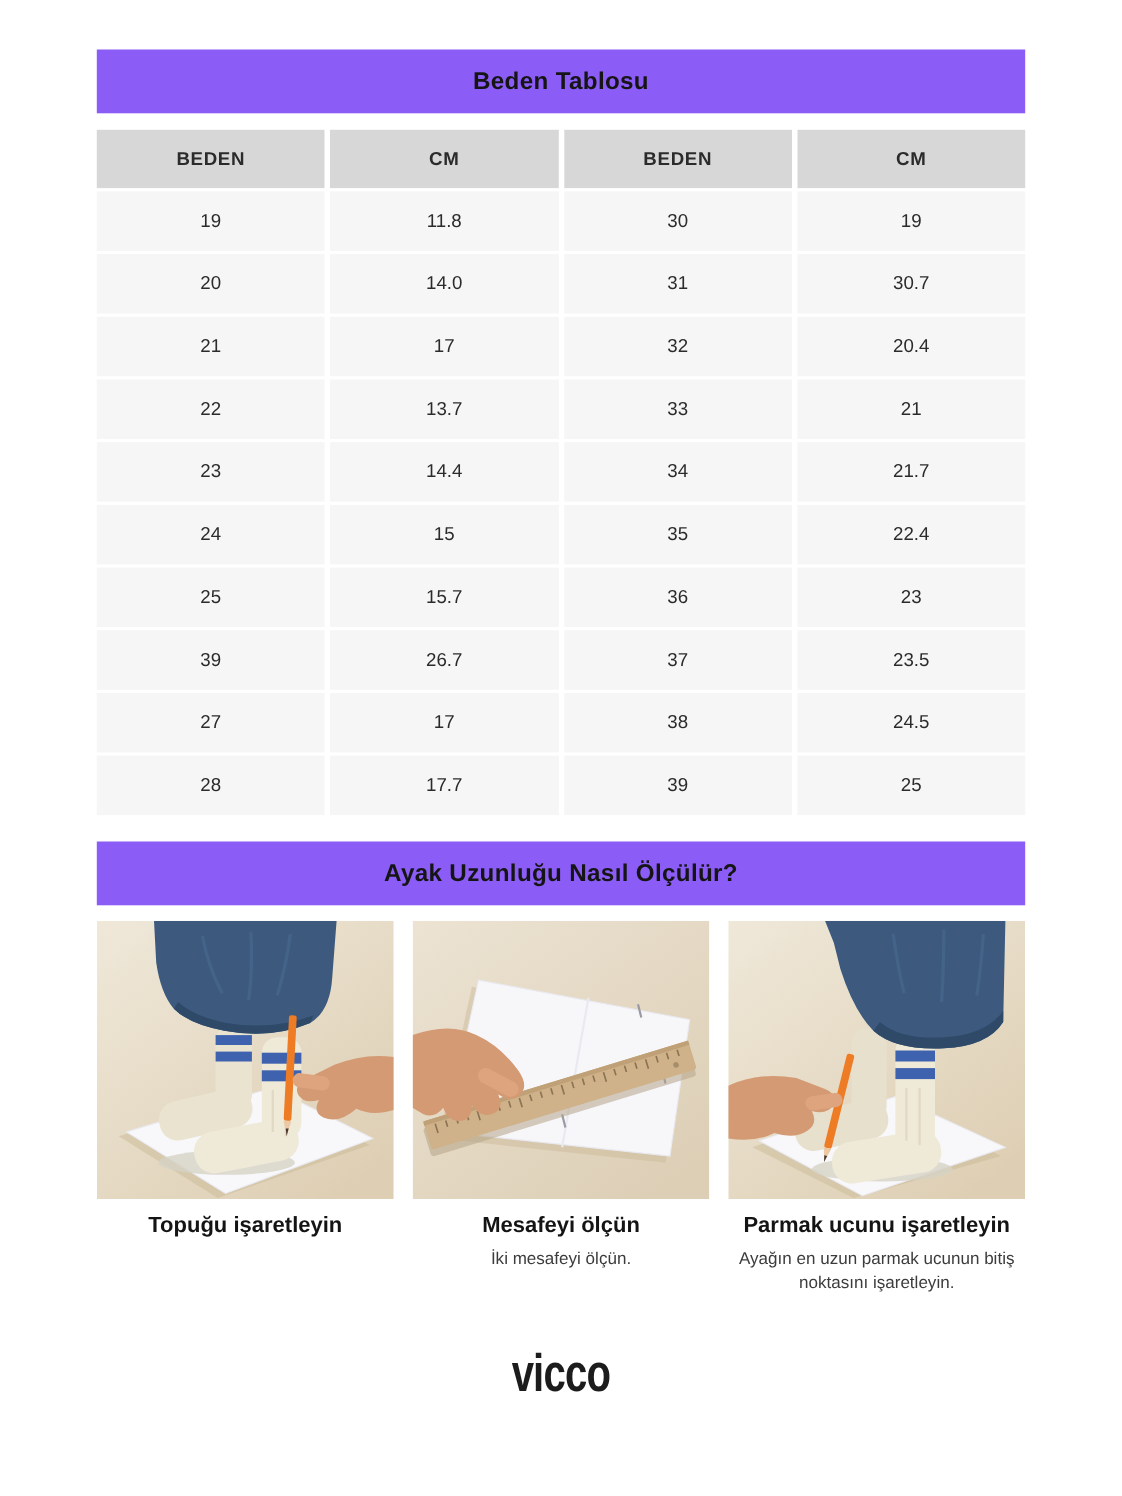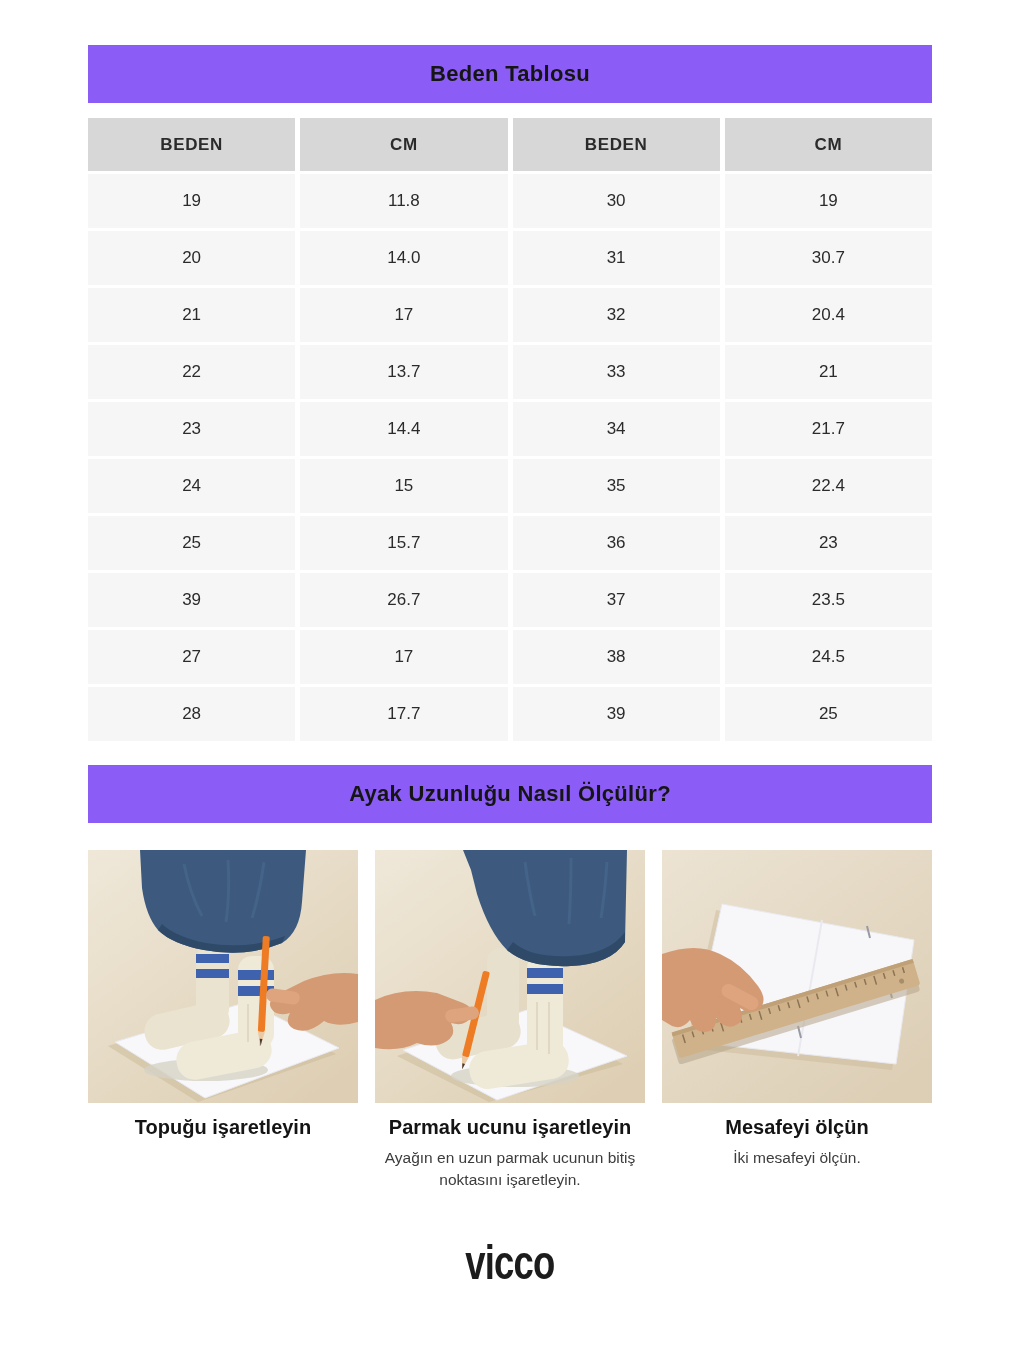--- a/index.html
+++ b/index.html
@@ -29,21 +29,21 @@
   table.size-table th {
     background: #d7d7d7; height: 51px; font-size: 17px; font-weight: 700;
     color: #2b2b2b; letter-spacing: .6px; text-align: center;
   }
   table.size-table td {
     background: #f6f6f6; height: 52px; font-size: 17px; font-weight: 400;
     color: #2b2b2b; text-align: center;
   }
 
   
-  .steps { margin-top: 27px; display: flex; gap: 17px; }
+  .steps { margin-top: 14px; display: flex; gap: 17px; }
   .step { width: 270px; margin: 0; }
   .photo { width: 270px; height: 253px; overflow: hidden; }
   .photo svg { display: block; }
   .step h3 {
     margin: 13px 0 0; font-size: 20px; font-weight: 700;
     color: #141414; text-align: center;
   }
   .step p {
     margin: 8px auto 0; font-size: 15.5px; line-height: 1.42;
     color: #3c3c3c; text-align: center;
@@ -184,67 +184,20 @@
             <polygon points="174.3,189 177,189 175.5,196" fill="#463931"></polygon>
           </g>
           <g>
             <path d="M270,124 L270,172 Q250,178 236,171 Q220,185 206,179 Q196,174 202,163 Q188,167 183,158 Q179,150 190,144 L216,131 Q244,120 270,124 Z" fill="#d49a74"></path>
             <rect x="178" y="140" width="34" height="13" rx="6.5" fill="#dda47e" transform="rotate(8 195 146)"></rect>
           </g>
         </svg>
       </div>
       <figcaption>
         <h3>Topuğu işaretleyin</h3>
-      </figcaption>
-    </figure>
-
-    <figure class="step">
-      <div class="photo">
-        <svg viewBox="0 0 270 253" width="270" height="253">
-          <defs>
-            <linearGradient id="g2" x1="0" y1="0" x2="0.8" y2="1">
-              <stop offset="0" stop-color="#efe8d9"></stop>
-                <stop offset="1" stop-color="#decfb4"></stop>
-            </linearGradient>
-          </defs>
-          <rect width="270" height="253" fill="url(#g2)"></rect>
-          <polygon points="22,206 146,164 248,214 114,252" fill="#c9b996" opacity="0.5"></polygon>
-          <polygon points="28,200 152,160 252,206 122,250" fill="#f8f8fb" stroke="#e9e9f0" stroke-width="1"></polygon>
-          <ellipse cx="140" cy="226" rx="64" ry="11" fill="#d6d2c6" opacity="0.8"></ellipse>
-          <g>
-            <rect x="60" y="168" width="86" height="36" rx="17" transform="rotate(-12 103 186)" fill="#e7e0cd"></rect>
-            <rect x="112" y="98" width="32" height="84" rx="13" fill="#e7e0cd"></rect>
-          </g>
-          <g>
-            <rect x="94" y="196" width="100" height="38" rx="18" transform="rotate(-9 144 215)" fill="#efe9d8"></rect>
-            <rect x="152" y="104" width="36" height="104" rx="14" fill="#efe9d8"></rect>
-            <rect x="152" y="118" width="36" height="10" fill="#3f62ae"></rect>
-            <rect x="152" y="134" width="36" height="10" fill="#3f62ae"></rect>
-            <line x1="162" y1="152" x2="162" y2="200" stroke="#e0d8c2" stroke-width="2"></line>
-            <line x1="174" y1="152" x2="174" y2="204" stroke="#e0d8c2" stroke-width="2"></line>
-          </g>
-          <g>
-            <path d="M88,0 L252,0 L250,92 Q236,114 196,116 Q152,118 132,100 Q114,82 102,44 L96,20 Z" fill="#3d5a7e"></path>
-            <path d="M132,100 Q152,118 196,116 Q236,114 250,92 L250,82 Q234,104 196,106 Q156,108 138,92 Z" fill="#2f4a69"></path>
-            <path d="M150,12 q4,30 10,54 M196,8 q0,36 -2,66 M232,12 q-2,30 -6,56" stroke="#4c6b92" stroke-width="3" fill="none" opacity="0.5"></path>
-          </g>
-          <g transform="rotate(14 100 170)">
-            <rect x="96" y="120" width="7" height="88" rx="2" fill="#ee7c24"></rect>
-            <polygon points="96,208 103,208 99.5,221" fill="#eac9a4"></polygon>
-            <polygon points="98.2,215 100.9,215 99.5,221" fill="#463931"></polygon>
-          </g>
-          <g>
-            <path d="M0,150 L0,198 Q24,202 42,193 Q60,199 72,191 Q82,184 76,173 Q90,177 96,167 Q100,158 88,153 L62,143 Q28,137 0,150 Z" fill="#d49a74"></path>
-            <rect x="70" y="158" width="34" height="13" rx="6.5" fill="#dda47e" transform="rotate(-8 87 164)"></rect>
-          </g>
-        </svg>
-      </div>
-      <figcaption>
-        <h3>Parmak ucunu işaretleyin</h3>
-        <p>Ayağın en uzun parmak ucunun bitiş noktasını işaretleyin.</p>
       </figcaption>
     </figure>
 
     <figure class="step">
       <div class="photo">
         <svg viewBox="0 0 270 253" width="270" height="253">
           <defs>
             <linearGradient id="g3" x1="0" y1="0" x2="0.8" y2="1">
               <stop offset="0" stop-color="#ece3d3"></stop>
                 <stop offset="1" stop-color="#ddcfb6"></stop>
@@ -270,20 +223,67 @@
             <rect x="42" y="150" width="38" height="14" rx="7" fill="#d49a74" transform="rotate(30 61 157)"></rect>
           </g>
         </svg>
       </div>
       <figcaption>
         <h3>Mesafeyi ölçün</h3>
         <p>İki mesafeyi ölçün.</p>
       </figcaption>
     </figure>
 
+    <figure class="step">
+      <div class="photo">
+        <svg viewBox="0 0 270 253" width="270" height="253">
+          <defs>
+            <linearGradient id="g2" x1="0" y1="0" x2="0.8" y2="1">
+              <stop offset="0" stop-color="#efe8d9"></stop>
+                <stop offset="1" stop-color="#decfb4"></stop>
+            </linearGradient>
+          </defs>
+          <rect width="270" height="253" fill="url(#g2)"></rect>
+          <polygon points="22,206 146,164 248,214 114,252" fill="#c9b996" opacity="0.5"></polygon>
+          <polygon points="28,200 152,160 252,206 122,250" fill="#f8f8fb" stroke="#e9e9f0" stroke-width="1"></polygon>
+          <ellipse cx="140" cy="226" rx="64" ry="11" fill="#d6d2c6" opacity="0.8"></ellipse>
+          <g>
+            <rect x="60" y="168" width="86" height="36" rx="17" transform="rotate(-12 103 186)" fill="#e7e0cd"></rect>
+            <rect x="112" y="98" width="32" height="84" rx="13" fill="#e7e0cd"></rect>
+          </g>
+          <g>
+            <rect x="94" y="196" width="100" height="38" rx="18" transform="rotate(-9 144 215)" fill="#efe9d8"></rect>
+            <rect x="152" y="104" width="36" height="104" rx="14" fill="#efe9d8"></rect>
+            <rect x="152" y="118" width="36" height="10" fill="#3f62ae"></rect>
+            <rect x="152" y="134" width="36" height="10" fill="#3f62ae"></rect>
+            <line x1="162" y1="152" x2="162" y2="200" stroke="#e0d8c2" stroke-width="2"></line>
+            <line x1="174" y1="152" x2="174" y2="204" stroke="#e0d8c2" stroke-width="2"></line>
+          </g>
+          <g>
+            <path d="M88,0 L252,0 L250,92 Q236,114 196,116 Q152,118 132,100 Q114,82 102,44 L96,20 Z" fill="#3d5a7e"></path>
+            <path d="M132,100 Q152,118 196,116 Q236,114 250,92 L250,82 Q234,104 196,106 Q156,108 138,92 Z" fill="#2f4a69"></path>
+            <path d="M150,12 q4,30 10,54 M196,8 q0,36 -2,66 M232,12 q-2,30 -6,56" stroke="#4c6b92" stroke-width="3" fill="none" opacity="0.5"></path>
+          </g>
+          <g transform="rotate(14 100 170)">
+            <rect x="96" y="120" width="7" height="88" rx="2" fill="#ee7c24"></rect>
+            <polygon points="96,208 103,208 99.5,221" fill="#eac9a4"></polygon>
+            <polygon points="98.2,215 100.9,215 99.5,221" fill="#463931"></polygon>
+          </g>
+          <g>
+            <path d="M0,150 L0,198 Q24,202 42,193 Q60,199 72,191 Q82,184 76,173 Q90,177 96,167 Q100,158 88,153 L62,143 Q28,137 0,150 Z" fill="#d49a74"></path>
+            <rect x="70" y="158" width="34" height="13" rx="6.5" fill="#dda47e" transform="rotate(-8 87 164)"></rect>
+          </g>
+        </svg>
+      </div>
+      <figcaption>
+        <h3>Parmak ucunu işaretleyin</h3>
+        <p>Ayağın en uzun parmak ucunun bitiş noktasını işaretleyin.</p>
+      </figcaption>
+    </figure>
+
   </div>
 
   <footer>
     <div class="brand">vicco</div>
     
   </footer>
 
 </div>
 
 </body></html>

